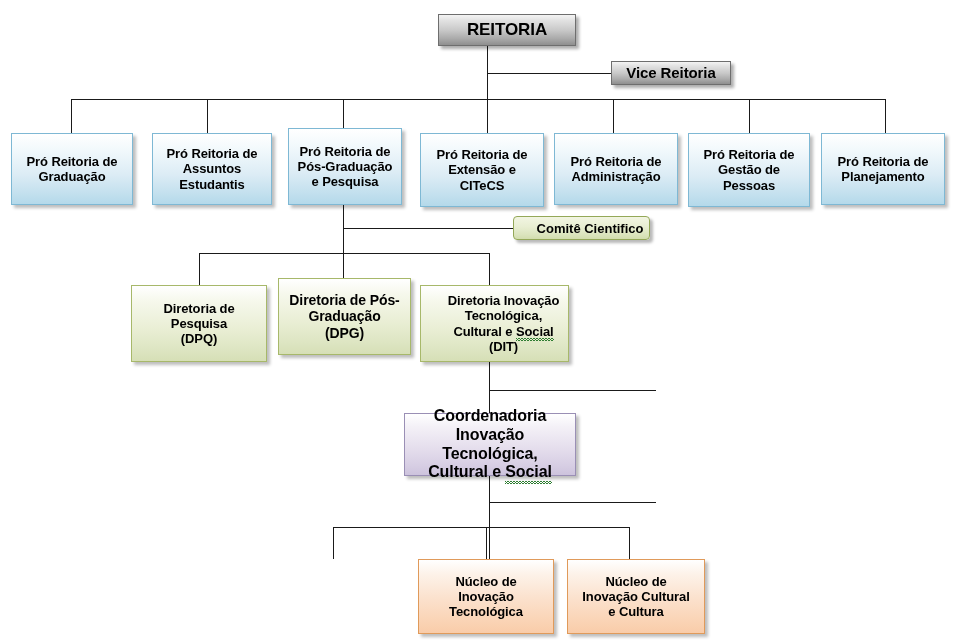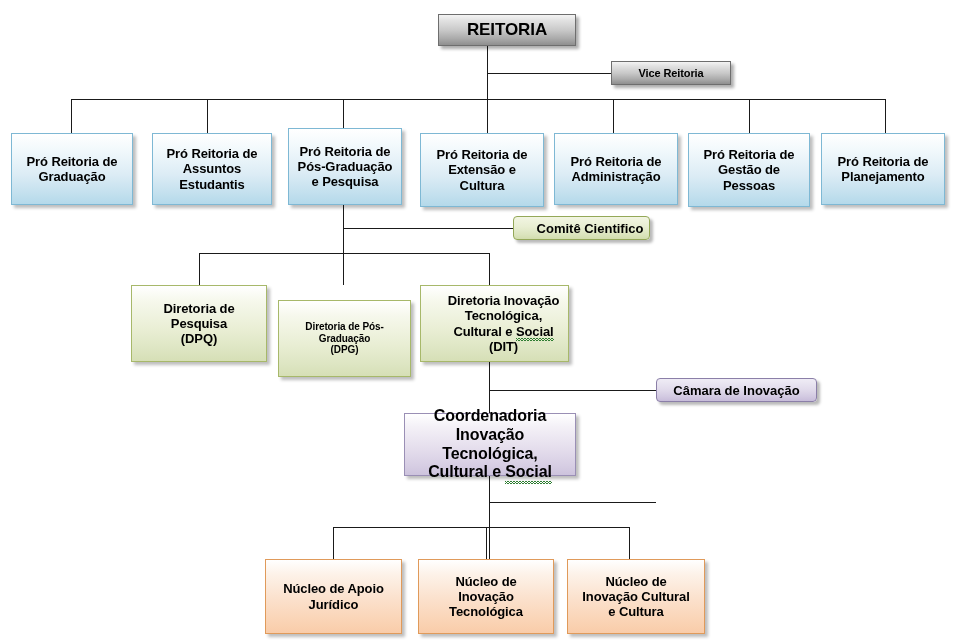--- a/index.html
+++ b/index.html
@@ -171,21 +171,21 @@
 
   <div class="line h" style="left:333px; top:527px; width:296px;"></div>
   <div class="line v" style="left:333px; top:527px; height:32px;"></div>
   <div class="line v" style="left:486px; top:527px; height:32px;"></div>
   <div class="line v" style="left:629px; top:527px; height:32px;"></div>
 
   <div class="node silver" style="left:438px; top:14px; width:138px; height:32px; font-size:17px;">
     <span class="label">REITORIA</span>
   </div>
 
-  <div class="node silver" style="left:611px; top:61px; width:120px; height:24px; font-size:11px;">
+  <div class="node silver" style="left:611px; top:61px; width:120px; height:24px; font-size:15px;">
     <span class="label">Vice Reitoria</span>
   </div>
 
   <div class="node blue" style="left:11px; top:133px; width:122px; height:72px; font-size:13px;">
     <span class="label">
       <span>Pró Reitoria de</span><br>
       <span>Graduação</span>
     </span>
   </div>
 
@@ -202,21 +202,21 @@
       <span>Pró Reitoria de</span><br>
       <span>Pós-Graduação</span><br>
       <span>e Pesquisa</span>
     </span>
   </div>
 
   <div class="node blue" style="left:420px; top:133px; width:124px; height:74px; font-size:13px;">
     <span class="label">
       <span>Pró Reitoria de</span><br>
       <span>Extensão e</span><br>
-      <span>Cultura</span>
+      <span>CITeCS</span>
     </span>
   </div>
 
   <div class="node blue" style="left:554px; top:133px; width:124px; height:72px; font-size:13px;">
     <span class="label">
       <span>Pró Reitoria de</span><br>
       <span>Administração</span>
     </span>
   </div>
 
@@ -240,56 +240,47 @@
   </div>
 
   <div class="node green" style="left:131px; top:285px; width:136px; height:77px; font-size:13px;">
     <span class="label">
       <span>Diretoria de</span><br>
       <span>Pesquisa</span><br>
       <span>(DPQ)</span>
     </span>
   </div>
 
-  <div class="node green" style="left:278px; top:300px; width:133px; height:77px; font-size:10px;">
+  <div class="node green" style="left:278px; top:278px; width:133px; height:77px; font-size:14px;">
     <span class="label">
       <span>Diretoria de Pós-</span><br>
       <span>Graduação</span><br>
       <span>(DPG)</span>
     </span>
   </div>
 
   <div class="node green" style="left:420px; top:285px; width:149px; height:77px; font-size:13px;padding-left:18px;">
     <span class="label">
       <span>Diretoria Inovação</span><br>
       <span>Tecnológica,</span><br>
       <span>Cultural e </span><span class="squiggle">Social</span><br>
       <span>(DIT)</span>
     </span>
   </div>
 
-  <div class="tag purple-tag" style="left:656px; top:378px; width:161px; height:24px; font-size:13px;">
-    <span>Câmara de Inovação</span>
-  </div>
 
   <div class="node purple" style="left:404px; top:413px; width:172px; height:63px; font-size:16px;">
     <span class="label">
       <span>Coordenadoria</span><br>
       <span>Inovação Tecnológica,</span><br>
       <span>Cultural e </span><span class="squiggle">Social</span>
     </span>
   </div>
 
 
-  <div class="node orange" style="left:265px; top:559px; width:137px; height:75px; font-size:13px;">
-    <span class="label">
-      <span>Núcleo de Apoio</span><br>
-      <span>Jurídico</span>
-    </span>
-  </div>
 
   <div class="node orange" style="left:418px; top:559px; width:136px; height:75px; font-size:13px;">
     <span class="label">
       <span>Núcleo de</span><br>
       <span>Inovação</span><br>
       <span>Tecnológica</span>
     </span>
   </div>
 
   <div class="node orange" style="left:567px; top:559px; width:138px; height:75px; font-size:13px;">

